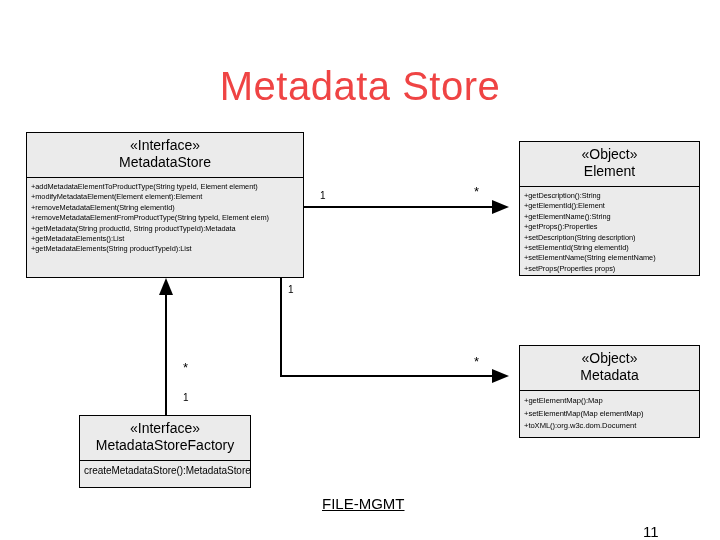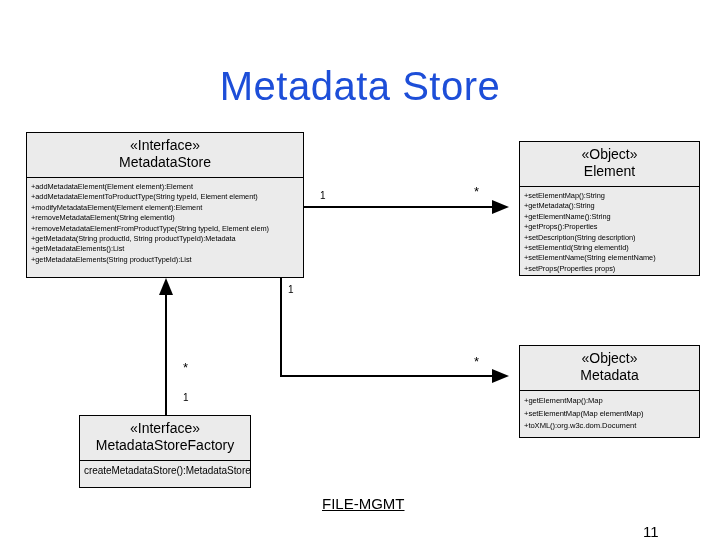--- a/index.html
+++ b/index.html
@@ -21,21 +21,21 @@
   #slide-title {
     position: absolute;
     left: 0;
     top: 62px;
     width: 720px;
     text-align: center;
     font-size: 40px;
     font-weight: 400;
     letter-spacing: 0.5px;
     line-height: 48px;
-    color: #1d4ed8;
+    color: #ef4444;
   }
 
   
   .uml-box {
     position: absolute;
     box-sizing: border-box;
     border: 1.5px solid #000000;
     background: #ebebeb;
     overflow: hidden;
   }
@@ -160,39 +160,38 @@
 <body>
 
 <div id="slide-title">Metadata Store</div>
 
 <div class="uml-box" id="box-metadatastore">
   <div class="uml-header">
     <span class="uml-stereotype">«Interface»</span>
     <span class="uml-name">MetadataStore</span>
   </div>
   <div class="uml-members">
-    <span class="uml-member">+addMetadataElement(Element element):Element</span>
     <span class="uml-member">+addMetadataElementToProductType(String typeId, Element element)</span>
     <span class="uml-member">+modifyMetadataElement(Element element):Element</span>
     <span class="uml-member">+removeMetadataElement(String elementId)</span>
     <span class="uml-member">+removeMetadataElementFromProductType(String typeId, Element elem)</span>
     <span class="uml-member">+getMetadata(String productId, String productTypeId):Metadata</span>
     <span class="uml-member">+getMetadataElements():List</span>
     <span class="uml-member">+getMetadataElements(String productTypeId):List</span>
   </div>
 </div>
 
 <div class="uml-box" id="box-element">
   <div class="uml-header">
     <span class="uml-stereotype">«Object»</span>
     <span class="uml-name">Element</span>
   </div>
   <div class="uml-members">
-    <span class="uml-member">+setElementMap():String</span>
-    <span class="uml-member">+getMetadata():String</span>
+    <span class="uml-member">+getDescription():String</span>
+    <span class="uml-member">+getElementId():Element</span>
     <span class="uml-member">+getElementName():String</span>
     <span class="uml-member">+getProps():Properties</span>
     <span class="uml-member">+setDescription(String description)</span>
     <span class="uml-member">+setElementId(String elementId)</span>
     <span class="uml-member">+setElementName(String elementName)</span>
     <span class="uml-member">+setProps(Properties props)</span>
   </div>
 </div>
 
 <div class="uml-box" id="box-metadata">

